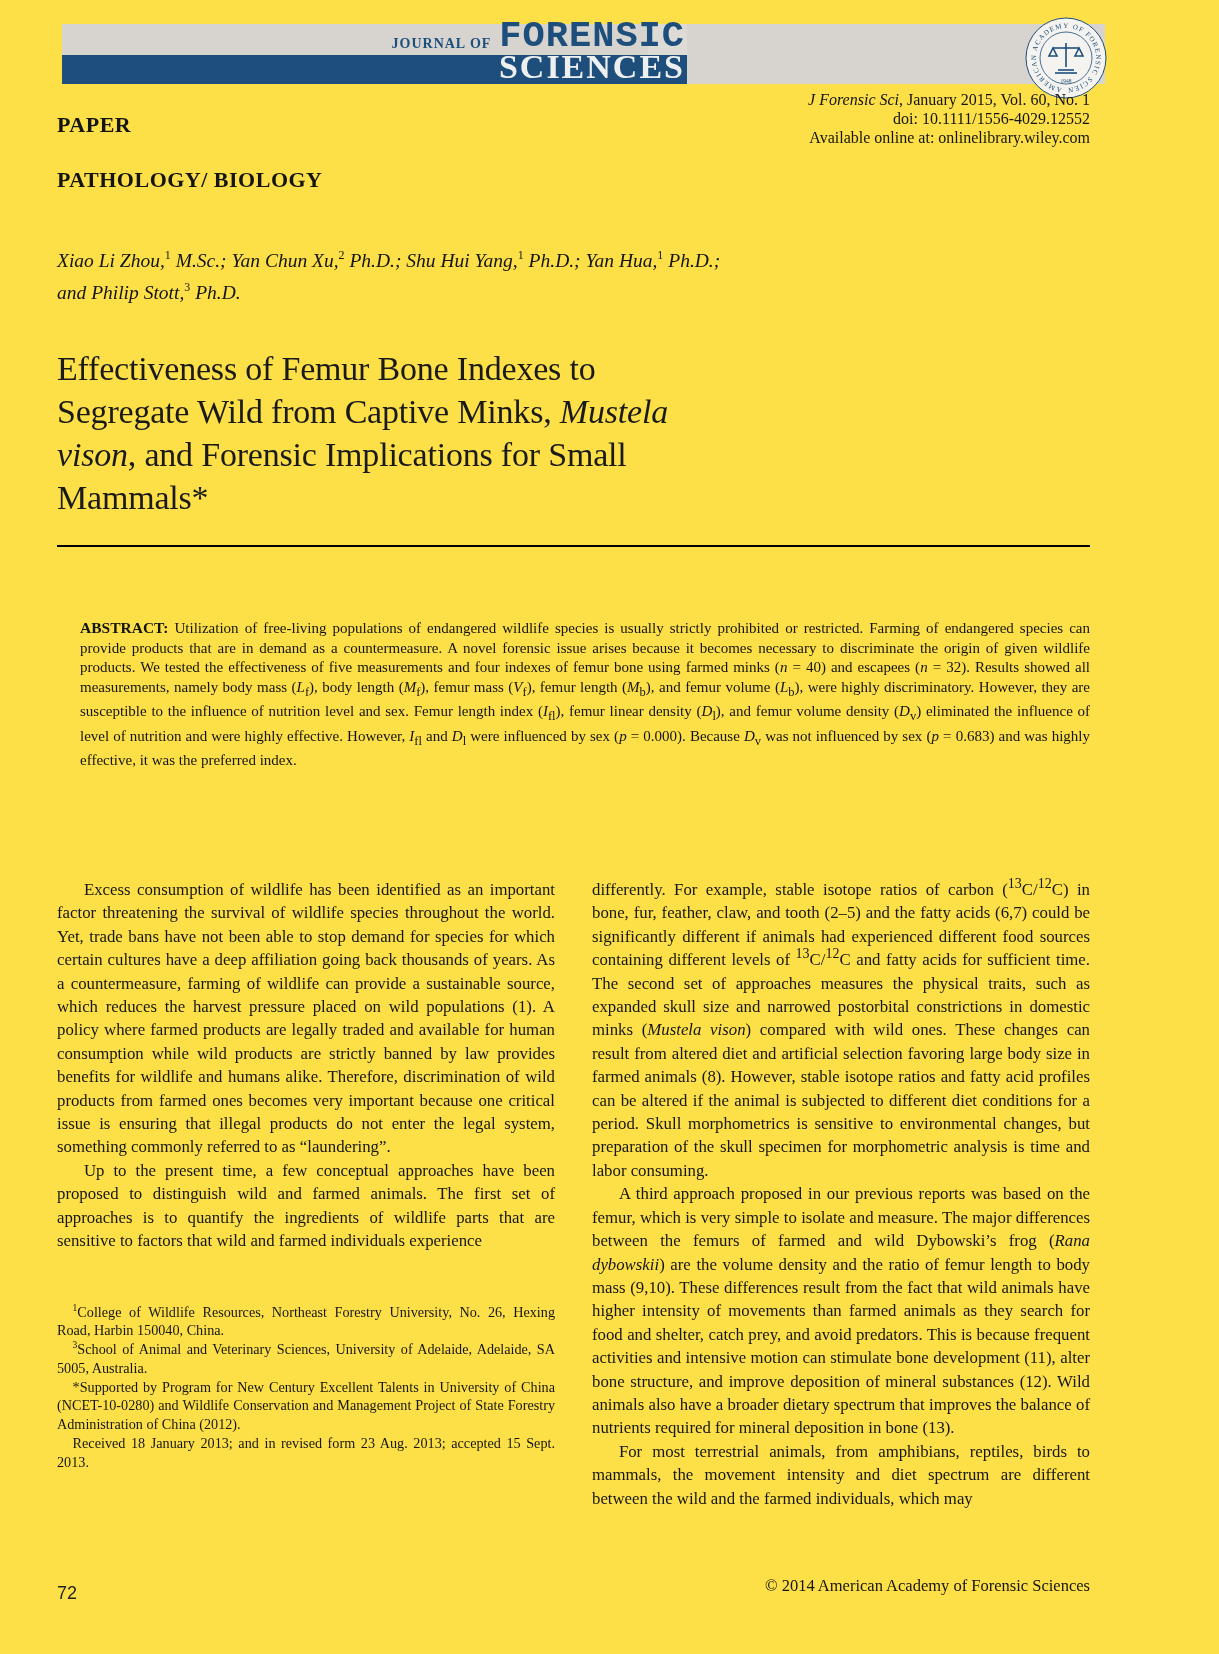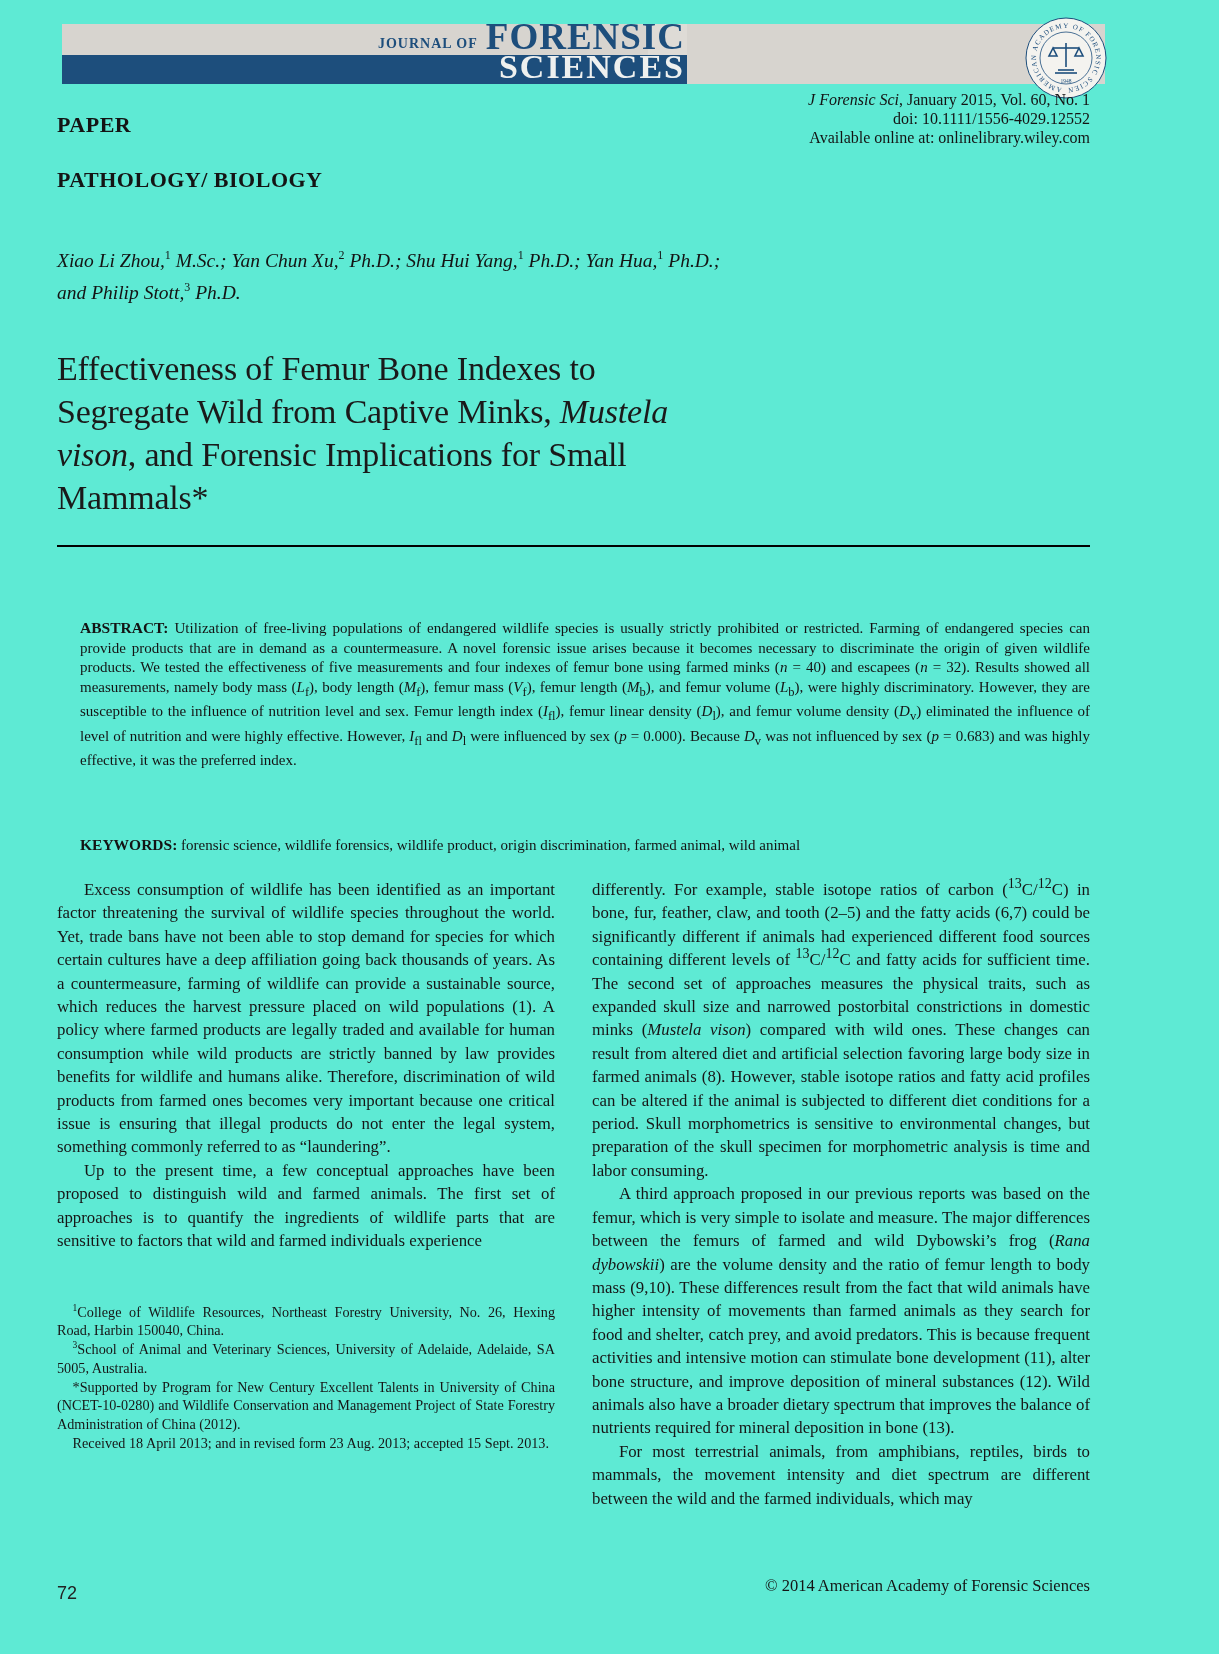--- a/index.html
+++ b/index.html
@@ -1,19 +1,19 @@
 <!DOCTYPE html>
 <html><head>
 <meta charset="utf-8">
 <style>
   html,body{margin:0;padding:0;background:#ffffff;}
   .page{
     position:relative;
     width:1219px;height:1654px;
-    background:#5eead4;
+    background:#fde047;
     font-family:"Liberation Serif", serif;
     color:#1b1b1b;
     overflow:hidden;
   }
   
   .banner{
     position:absolute;left:62px;top:24px;width:1043px;height:60px;
     background:#d7d4cf;
   }
   .banner .logo-highlight{
@@ -31,21 +31,21 @@
   .wordmark .row1{
     position:absolute;right:2px;top:0;height:31px;
     display:flex;align-items:flex-end;white-space:nowrap;
   }
   .journal-of{
     font-family:"Liberation Serif",serif;
     font-size:14px;font-weight:700;letter-spacing:1px;
     color:#1d4e7c;padding-bottom:4px;margin-right:8px;
   }
   .forensic{
-    font-family:Liberation Serif, serif;
+    font-family:Liberation Mono, monospace;
     font-size:37px;font-weight:700;letter-spacing:1px;color:#1d4e7c;margin-top:44px;
   }
   .sciences{
     position:absolute;right:2px;top:26px;
     font-family:"Liberation Serif",serif;
     font-size:34px;font-weight:700;letter-spacing:2px;color:#eef0ef;
   }
   .seal{position:absolute;left:963px;top:-7px;width:82px;height:82px;}
   
   .citation{
@@ -157,30 +157,29 @@
   <div class="kicker section">PATHOLOGY/ BIOLOGY</div>
 
   <div class="authors">Xiao Li Zhou,<sup>1</sup> M.Sc.; Yan Chun Xu,<sup>2</sup> Ph.D.; Shu Hui Yang,<sup>1</sup> Ph.D.; Yan Hua,<sup>1</sup> Ph.D.;<br>and Philip Stott,<sup>3</sup> Ph.D.</div>
 
   <h1 class="title" style="margin:0;">Effectiveness of Femur Bone Indexes to<br>Segregate Wild from Captive Minks, <i>Mustela</i><br><i>vison</i>, and Forensic Implications for Small<br>Mammals*</h1>
 
   <div class="rule"></div>
 
   <p class="abstract"><span class="lead">ABSTRACT:</span><span> Utilization of free-living populations of endangered wildlife species is usually strictly prohibited or restricted. Farming of endangered species can provide products that are in demand as a countermeasure. A novel forensic issue arises because it becomes necessary to discriminate the origin of given wildlife products. We tested the effectiveness of five measurements and four indexes of femur bone using farmed minks (<i>n</i> = 40) and escapees (<i>n</i> = 32). Results showed all measurements, namely body mass (<i>L</i><sub>f</sub>), body length (<i>M</i><sub>f</sub>), femur mass (<i>V</i><sub>f</sub>), femur length (<i>M</i><sub>b</sub>), and femur volume (<i>L</i><sub>b</sub>), were highly discriminatory. However, they are susceptible to the influence of nutrition level and sex. Femur length index (<i>I</i><sub>fl</sub>), femur linear density (<i>D</i><sub>l</sub>), and femur volume density (<i>D</i><sub>v</sub>) eliminated the influence of level of nutrition and were highly effective. However, <i>I</i><sub>fl</sub> and <i>D</i><sub>l</sub> were influenced by sex (<i>p</i> = 0.000). Because <i>D</i><sub>v</sub> was not influenced by sex (<i>p</i> = 0.683) and was highly effective, it was the preferred index.</span></p>
 
-  <p class="keywords"><span class="lead">KEYWORDS:</span><span> forensic science, wildlife forensics, wildlife product, origin discrimination, farmed animal, wild animal</span></p>
 
   <div class="col left">
     <p class="indent">Excess consumption of wildlife has been identified as an important factor threatening the survival of wildlife species throughout the world. Yet, trade bans have not been able to stop demand for species for which certain cultures have a deep affiliation going back thousands of years. As a countermeasure, farming of wildlife can provide a sustainable source, which reduces the harvest pressure placed on wild populations (1). A policy where farmed products are legally traded and available for human consumption while wild products are strictly banned by law provides benefits for wildlife and humans alike. Therefore, discrimination of wild products from farmed ones becomes very important because one critical issue is ensuring that illegal products do not enter the legal system, something commonly referred to as “laundering”.</p>
     <p class="indent">Up to the present time, a few conceptual approaches have been proposed to distinguish wild and farmed animals. The first set of approaches is to quantify the ingredients of wildlife parts that are sensitive to factors that wild and farmed individuals experience</p>
     <div class="footnotes">
       <p><sup>1</sup>College of Wildlife Resources, Northeast Forestry University, No. 26, Hexing Road, Harbin 150040, China.</p>
       <p><sup>3</sup>School of Animal and Veterinary Sciences, University of Adelaide, Adelaide, SA 5005, Australia.</p>
       <p>*Supported by Program for New Century Excellent Talents in University of China (NCET-10-0280) and Wildlife Conservation and Management Project of State Forestry Administration of China (2012).</p>
-      <p>Received 18 April 2013; and in revised form 23 Aug. 2013; accepted 15 Sept. 2013.</p>
+      <p>Received 18 January 2013; and in revised form 23 Aug. 2013; accepted 15 Sept. 2013.</p>
     </div>
   </div>
 
   <div class="col right">
     <p>differently. For example, stable isotope ratios of carbon (<sup>13</sup>C/<sup>12</sup>C) in bone, fur, feather, claw, and tooth (2–5) and the fatty acids (6,7) could be significantly different if animals had experienced different food sources containing different levels of <sup>13</sup>C/<sup>12</sup>C and fatty acids for sufficient time. The second set of approaches measures the physical traits, such as expanded skull size and narrowed postorbital constrictions in domestic minks (<i>Mustela vison</i>) compared with wild ones. These changes can result from altered diet and artificial selection favoring large body size in farmed animals (8). However, stable isotope ratios and fatty acid profiles can be altered if the animal is subjected to different diet conditions for a period. Skull morphometrics is sensitive to environmental changes, but preparation of the skull specimen for morphometric analysis is time and labor consuming.</p>
     <p class="indent">A third approach proposed in our previous reports was based on the femur, which is very simple to isolate and measure. The major differences between the femurs of farmed and wild Dybowski’s frog (<i>Rana dybowskii</i>) are the volume density and the ratio of femur length to body mass (9,10). These differences result from the fact that wild animals have higher intensity of movements than farmed animals as they search for food and shelter, catch prey, and avoid predators. This is because frequent activities and intensive motion can stimulate bone development (11), alter bone structure, and improve deposition of mineral substances (12). Wild animals also have a broader dietary spectrum that improves the balance of nutrients required for mineral deposition in bone (13).</p>
     <p class="indent">For most terrestrial animals, from amphibians, reptiles, birds to mammals, the movement intensity and diet spectrum are different between the wild and the farmed individuals, which may</p>
   </div>
 
   <div class="page-num">72</div>

